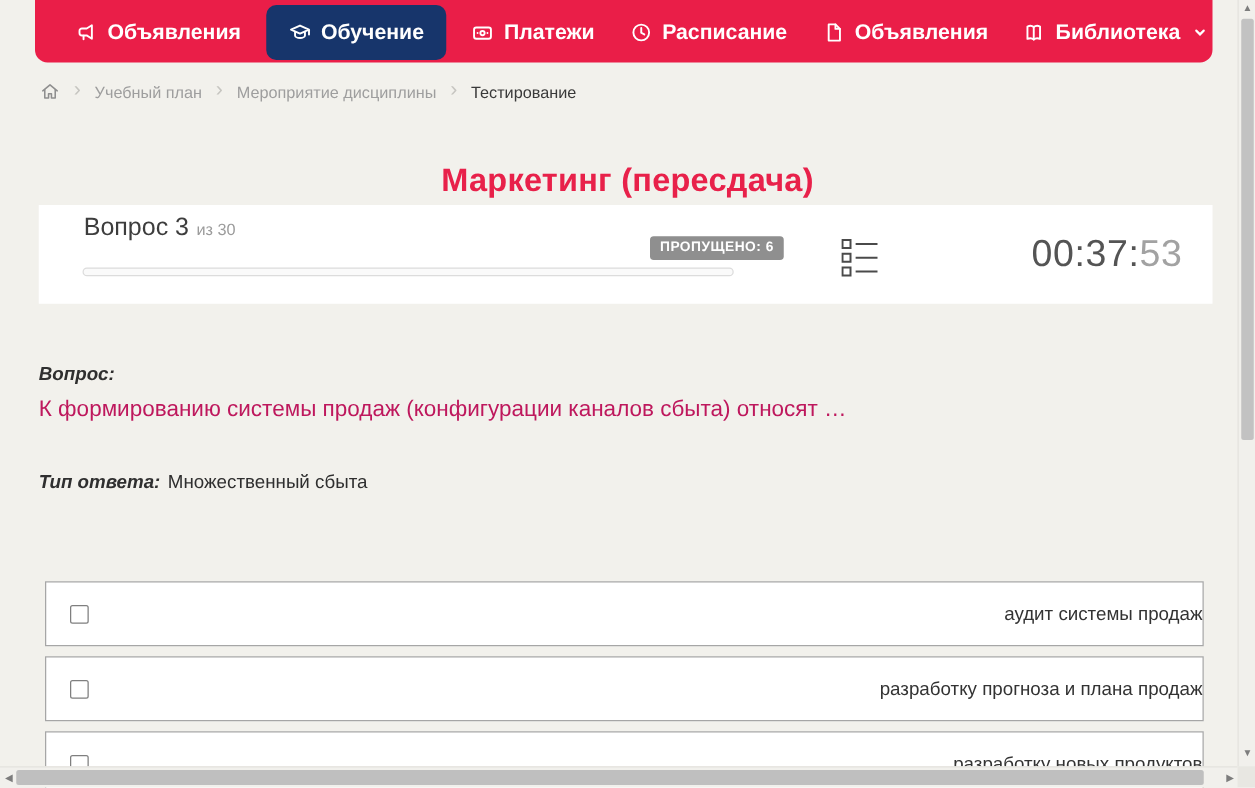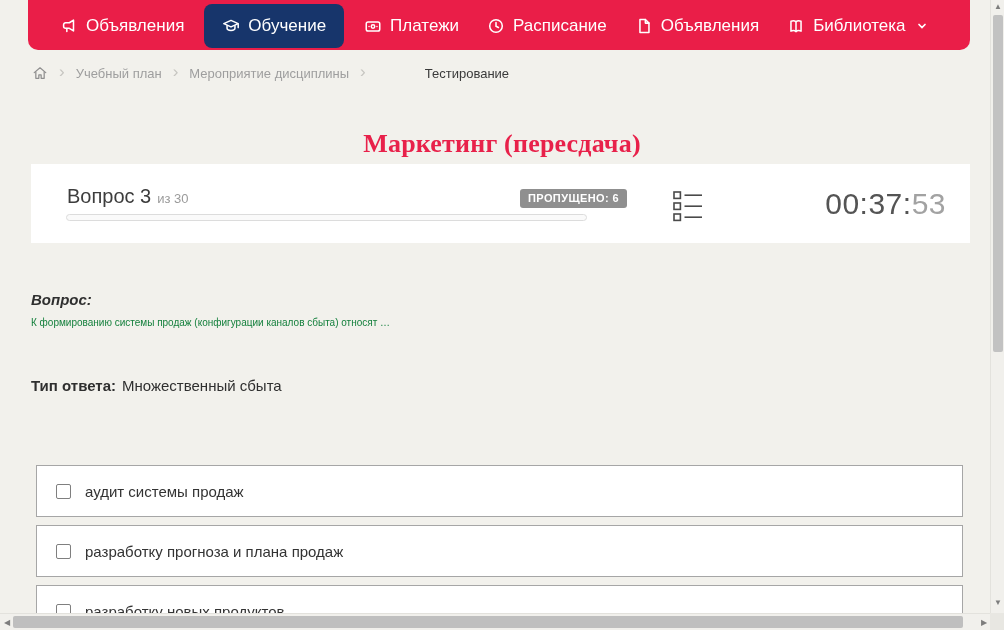--- a/index.html
+++ b/index.html
@@ -13,54 +13,54 @@
   
   .navbar {
     position:absolute; left:28px; top:-12px; width:942px; height:62px;
     background:var(--nav-red, #ea1e48); border-radius:10px;
     display:flex; align-items:center; gap:12px;
     padding:14px 10px 0 24px;
   }
   .nav-item {
     display:flex; align-items:center; gap:8px;
     background:transparent; border:none; cursor:pointer;
-    color:#fff; font-weight:normal; font-size:17px;
+    color:#fff; font-weight:bold; font-size:17px;
     font-family:inherit; padding:10px 8px; white-space:nowrap;
   }
   .nav-item.active {
     background:var(--nav-active, #17356b);
     border-radius:8px; padding:12px 18px;
   }
   .nav-item svg { flex:none; }
   .nav-caret { margin-left:2px; }
 
   
   .breadcrumb {
     position:absolute; top:62px; left:32px; height:22px;
     display:flex; align-items:center; gap:11px;
     font-size:13px; color:#9e9e9e;
   }
   .crumb { color:#9e9e9e; cursor:pointer; }
-  .crumb.current { color:#3a3a3a; cursor:default;margin-left:48px; }
+  .crumb.current { color:#3a3a3a; cursor:default; }
   .crumb-sep { color:#c6c5c0; font-size:17px; line-height:1; margin-top:-3px; }
   .home-btn { background:none; border:none; padding:0; cursor:pointer; display:flex; }
 
   
   .page-title {
     position:absolute; top:112px; left:0; width:100%;
     text-align:center; font-size:26px; font-weight:bold;
-    color:var(--title-red, #e8214a); letter-spacing:.2px;font-family:Liberation Serif, serif;
+    color:var(--title-red, #e8214a); letter-spacing:.2px;
   }
 
   
   .q-panel {
     position:absolute; left:31px; top:164px; width:939px; height:79px;
     background:#fff;
   }
-  .q-title { position:absolute; left:36px; top:21px; font-size:20px; color:#3d3d3d;text-align:right; }
+  .q-title { position:absolute; left:36px; top:7px; font-size:20px; color:#3d3d3d;text-align:right; }
   .q-total { font-size:13px; color:var(--muted, #9b9b9b); margin-left:6px; font-weight:normal; }
   .skip-badge {
     position:absolute; left:489px; top:25px;
     background:var(--badge-bg, #8f8f8f); color:#fff;
     font-size:11px; font-weight:bold; letter-spacing:.4px;
     padding:3px 8px 4px; border-radius:3px;
   }
   .progress {
     position:absolute; left:35px; top:50px; width:521px; height:7px;
     border:1px solid #dcdcdc; background:#fafafa; border-radius:5px;
@@ -76,32 +76,32 @@
   }
   .timer .secs { color:var(--timer-light, #a2a2a2); }
 
   
   .q-heading {
     position:absolute; left:31px; top:291px;
     font-size:15px; font-weight:bold; font-style:italic; color:#2f2f2f;
   }
   .q-text {
     position:absolute; left:31px; top:317px;
-    font-size:10px; color:#15803d;
+    font-size:18px; color:#be185d;
   }
   .answer-type { position:absolute; left:31px; top:377px; font-size:15px; color:#2f2f2f; }
-  .answer-type .atype-label { font-weight:bold; margin-right:6px; }
+  .answer-type .atype-label { font-weight:bold; font-style:italic; margin-right:6px; }
 
   
   .options { position:absolute; left:36px; top:465px; width:927px; }
   .option {
     width:100%; height:52px; background:#fff;
     border:1px solid var(--option-border, #a6a6a6);
     display:flex; align-items:center; padding-left:19px;
-    margin-bottom:8px; cursor:pointer;
+    margin-bottom:8px; cursor:pointer;justify-content:space-between;
   }
   .checkbox {
     width:15px; height:15px; flex:none;
     border:1px solid #7f7f7f; border-radius:2px; background:#fff;
   }
   .option-label { margin-left:14px; font-size:15px; color:#333; }
 
   
   .vscroll {
     position:absolute; top:0; right:0; width:14px; height:613px;

